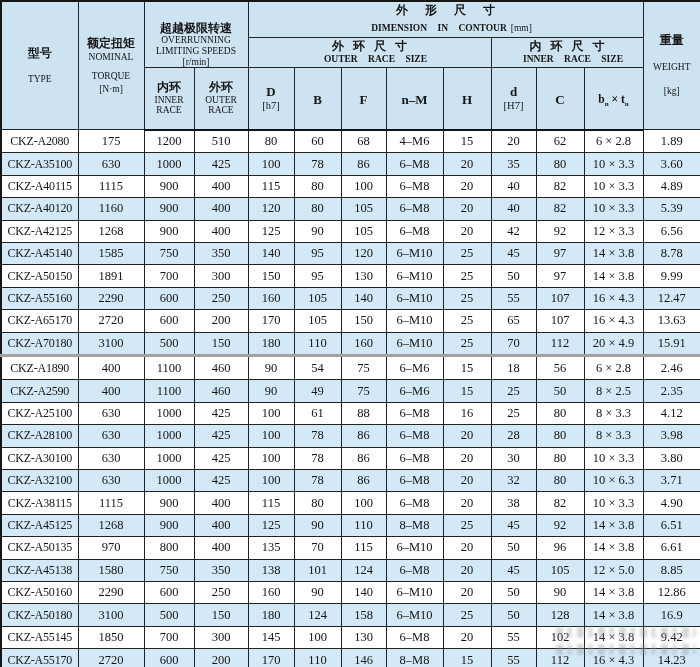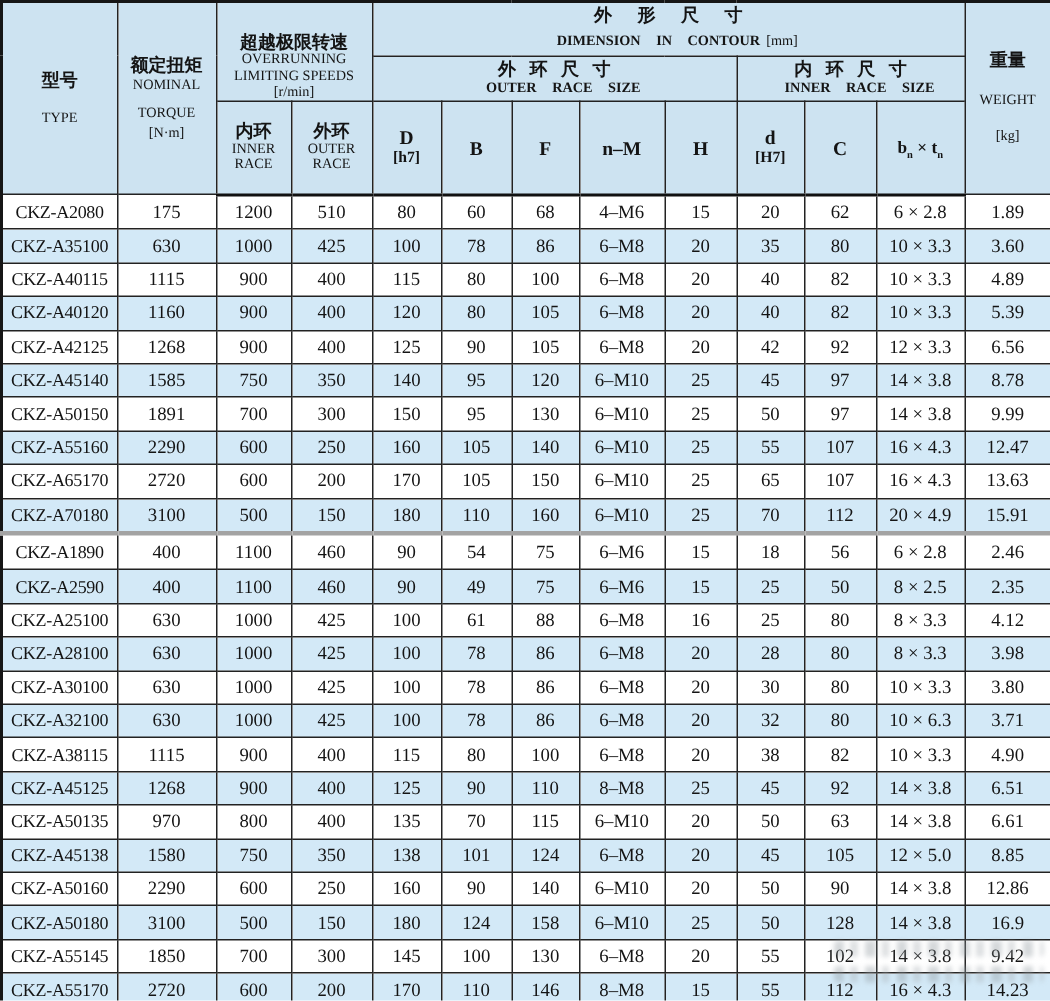--- a/index.html
+++ b/index.html
@@ -40,21 +40,21 @@
     align-items: center; justify-content: center;
     line-height: 1.12; gap: 2px;
     width: 100%; height: 100%;
   }
   .zh  { font-size: 12px; font-weight: bold; }
   .zh-wide { font-size: 12px; font-weight: bold; letter-spacing: 7px; text-indent: 7px; }
   .zh-mid  { font-size: 12px; font-weight: bold; letter-spacing: 3px; text-indent: 3px; }
   .en  { font-size: 9.5px; font-weight: normal; }
   .en-wide { font-size: 9.5px; font-weight: bold; word-spacing: 8px; margin-left: 12px; }
   .sym { font-size: 13px; font-weight: bold; }
-  .tol { font-size: 10.5px; font-weight: bold; text-align: right; }
+  .tol { font-size: 10.5px; font-weight: normal; text-align: right; }
   .gap-sm { margin-top: 6px; }
   .gap-md { margin-top: 12px; }
   sub { font-size: 7px; font-weight: bold; }
 
   .watermark {
     position: absolute;
     right: 4px; bottom: 6px;
     width: 140px; height: 40px;
     opacity: 0.38;
     filter: blur(1.6px);
@@ -460,21 +460,21 @@
         <td class="model">CKZ-A50135</td>
         <td class="num">970</td>
         <td class="num">800</td>
         <td class="num">400</td>
         <td class="num">135</td>
         <td class="num">70</td>
         <td class="num">115</td>
         <td class="num">6–M10</td>
         <td class="num">20</td>
         <td class="num">50</td>
-        <td class="num">63</td>
+        <td class="num">96</td>
         <td class="num">14 × 3.8</td>
         <td class="num">6.61</td>
       </tr>
       <tr>
         <td class="model">CKZ-A45138</td>
         <td class="num">1580</td>
         <td class="num">750</td>
         <td class="num">350</td>
         <td class="num">138</td>
         <td class="num">101</td>

